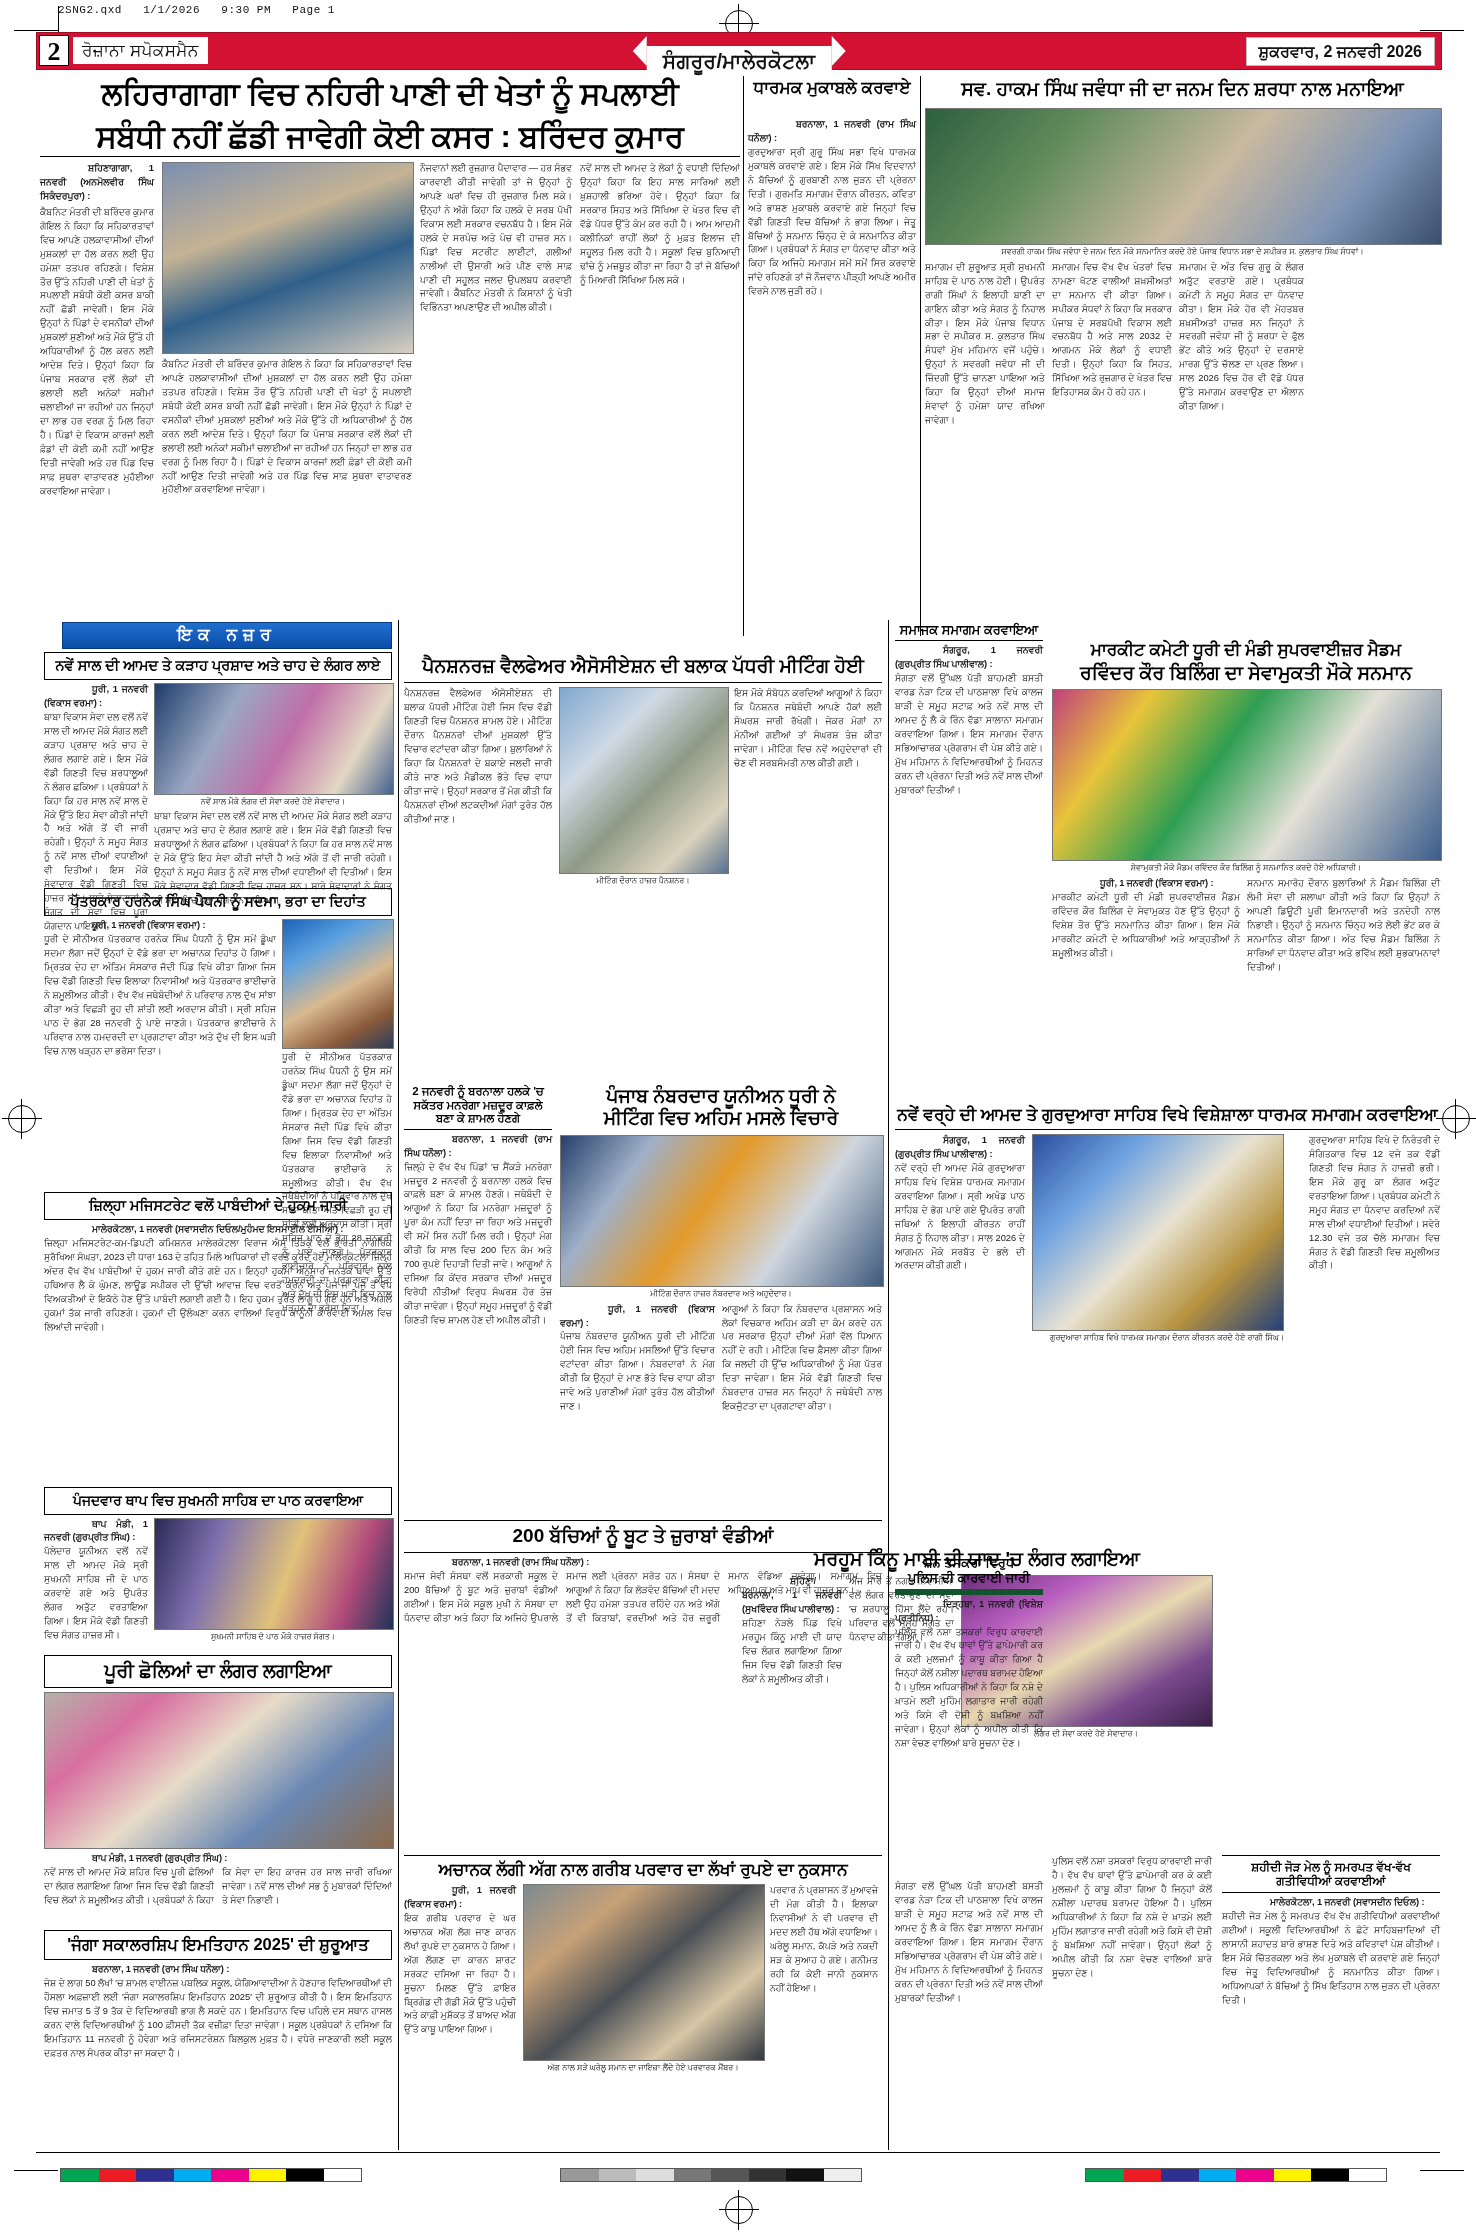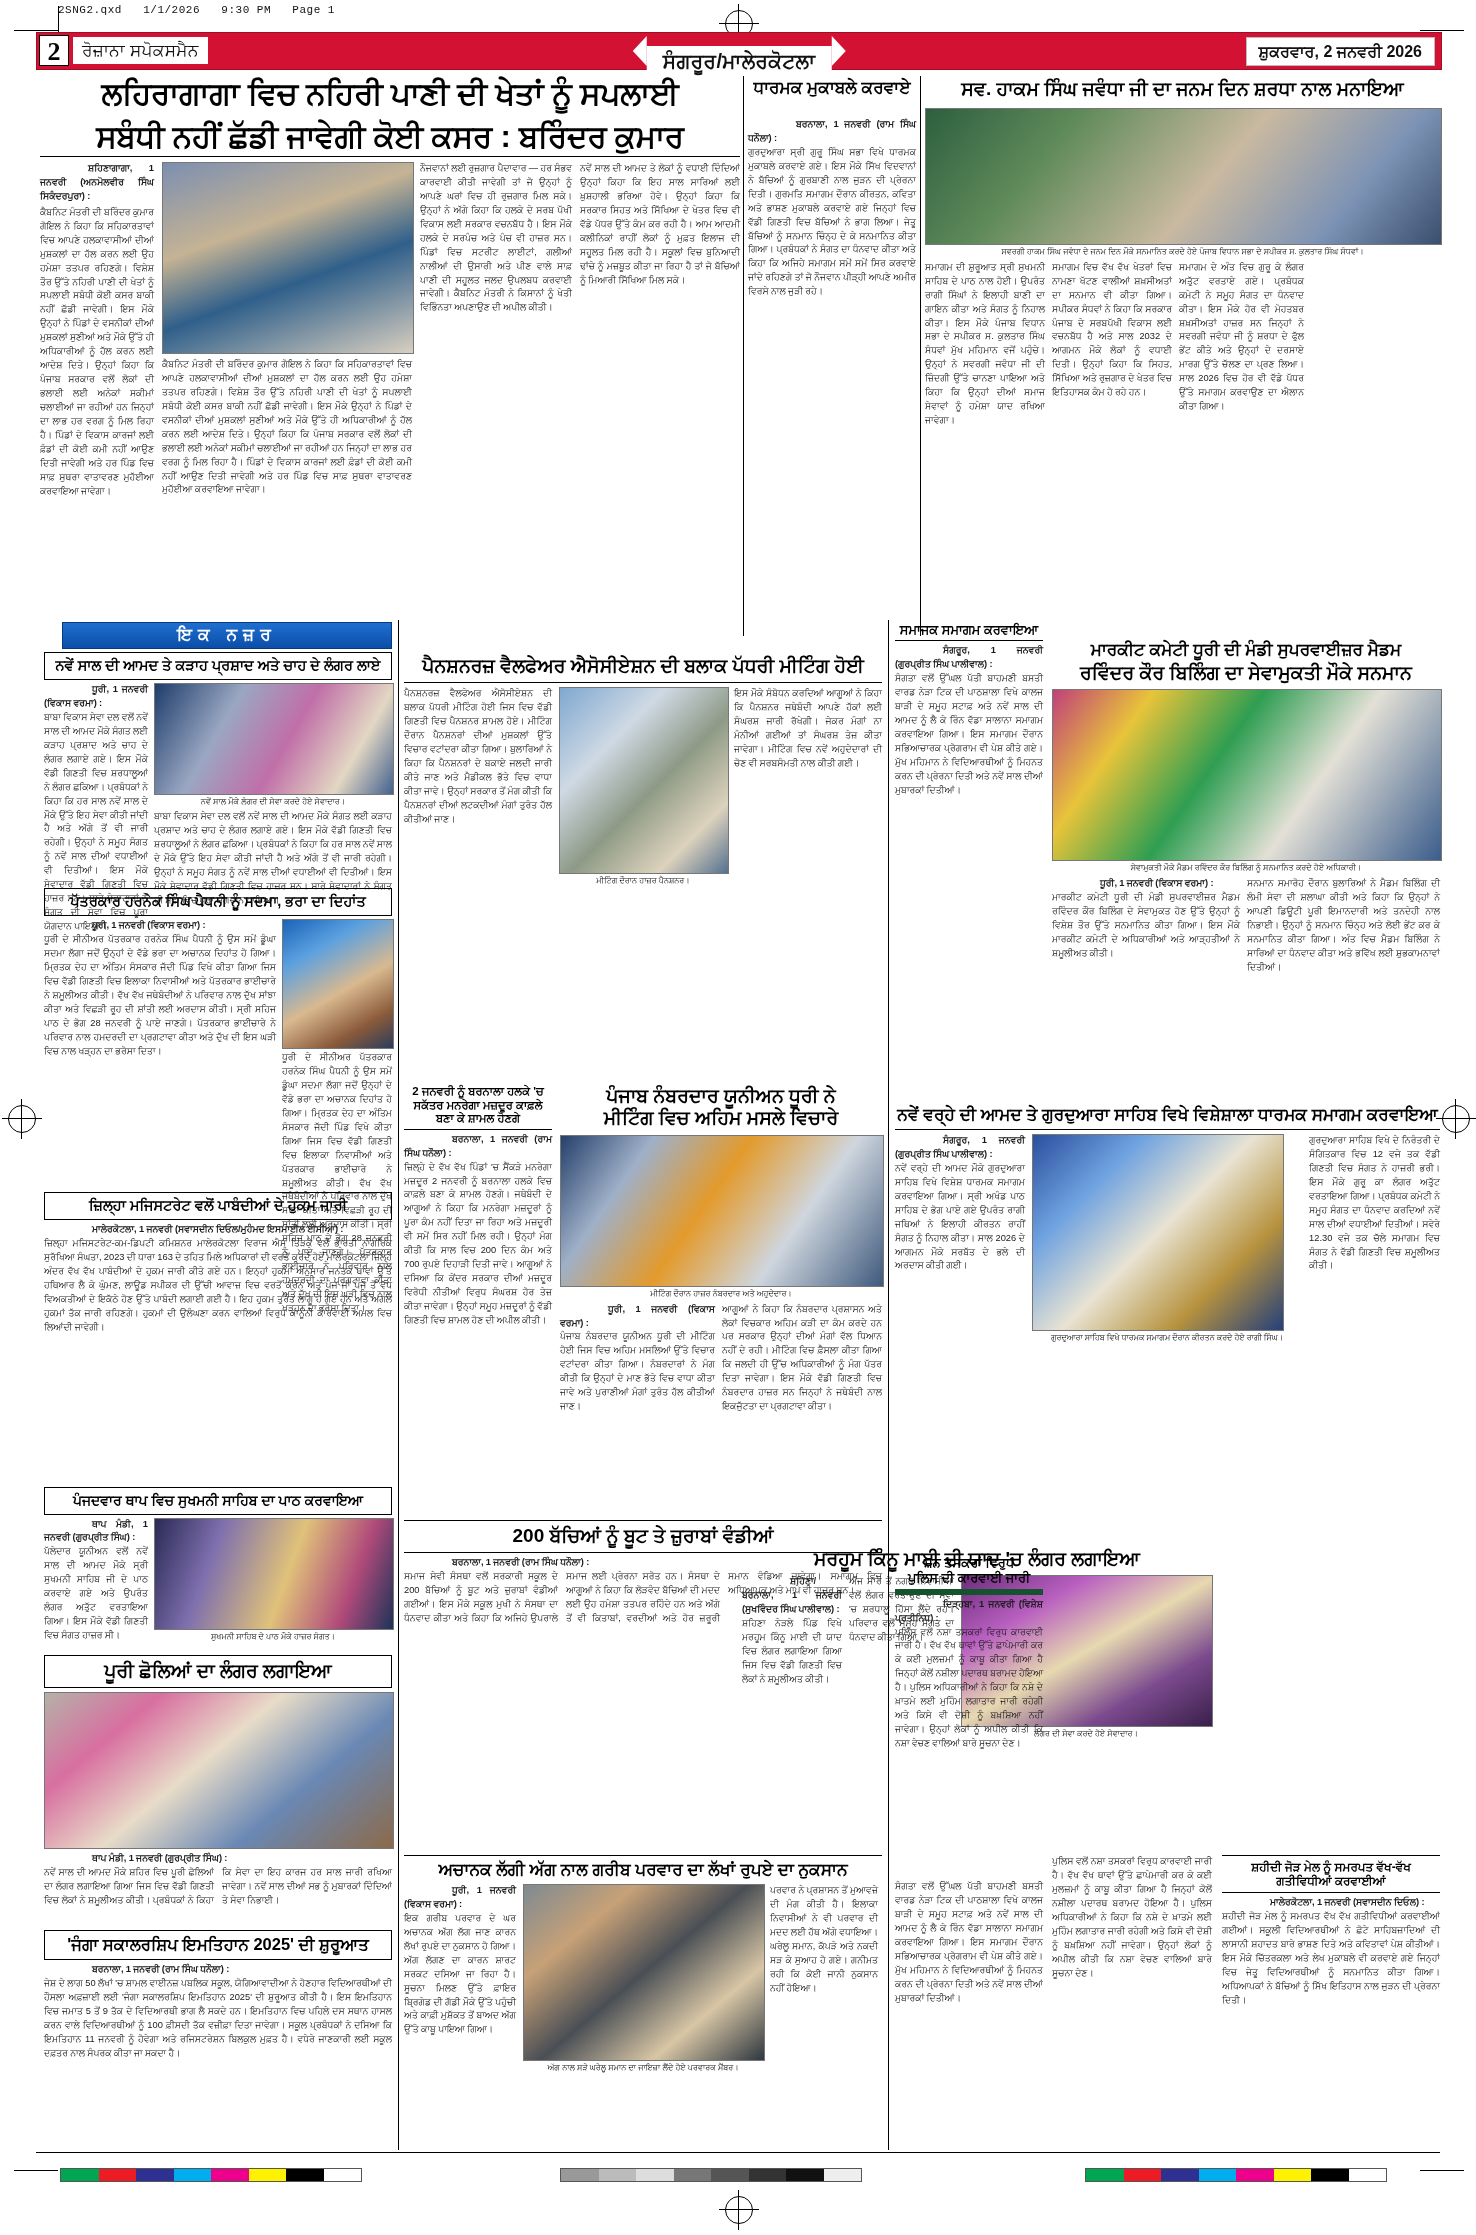--- a/index.html
+++ b/index.html
@@ -298,21 +298,21 @@
     </div>
   </div>
 
   <div style="position:absolute;left:895px;top:1105px;width:545px;">
     <div class="hl" style="font-size:17px;border-bottom:1px solid #000;padding-bottom:4px;">ਨਵੇਂ ਵਰ੍ਹੇ ਦੀ ਆਮਦ ਤੇ ਗੁਰਦੁਆਰਾ ਸਾਹਿਬ ਵਿਖੇ ਵਿਸ਼ੇਸ਼ਾਲਾ ਧਾਰਮਕ ਸਮਾਗਮ ਕਰਵਾਇਆ</div>
     <div style="display:flex;gap:7px;margin-top:4px;">
       <div style="width:140px;">
         <div class="body"><span class="dl">ਸੰਗਰੂਰ, 1 ਜਨਵਰੀ (ਗੁਰਪ੍ਰੀਤ ਸਿੰਘ ਪਾਲੀਵਾਲ) :</span></div>
         <div class="body">ਨਵੇਂ ਵਰ੍ਹੇ ਦੀ ਆਮਦ ਮੌਕੇ ਗੁਰਦੁਆਰਾ ਸਾਹਿਬ ਵਿਖੇ ਵਿਸ਼ੇਸ਼ ਧਾਰਮਕ ਸਮਾਗਮ ਕਰਵਾਇਆ ਗਿਆ। ਸ੍ਰੀ ਅਖੰਡ ਪਾਠ ਸਾਹਿਬ ਦੇ ਭੋਗ ਪਾਏ ਗਏ ਉਪਰੰਤ ਰਾਗੀ ਜਥਿਆਂ ਨੇ ਇਲਾਹੀ ਕੀਰਤਨ ਰਾਹੀਂ ਸੰਗਤ ਨੂੰ ਨਿਹਾਲ ਕੀਤਾ। ਸਾਲ 2026 ਦੇ ਆਗਮਨ ਮੌਕੇ ਸਰਬੱਤ ਦੇ ਭਲੇ ਦੀ ਅਰਦਾਸ ਕੀਤੀ ਗਈ।</div>
       </div>
-      <div style="width:291px;font-family:Liberation Serif, serif;">
+      <div style="width:291px;">
         <div class="photo" style="width:250px;height:195px;background:linear-gradient(135deg,#2b4f9e 0%,#6fa2e0 25%,#e8e3d2 50%,#b6923e 75%,#25407a 100%);"></div>
         <div class="cap">ਗੁਰਦੁਆਰਾ ਸਾਹਿਬ ਵਿਖੇ ਧਾਰਮਕ ਸਮਾਗਮ ਦੌਰਾਨ ਕੀਰਤਨ ਕਰਦੇ ਹੋਏ ਰਾਗੀ ਸਿੰਘ।</div>
       </div>
       <div style="width:141px;">
         <div class="body">ਗੁਰਦੁਆਰਾ ਸਾਹਿਬ ਵਿਖੇ ਦੇ ਨਿਰੰਤਰੀ ਦੇ ਸੰਗਿਤਕਾਰ ਵਿਚ 12 ਵਜੇ ਤਕ ਵੱਡੀ ਗਿਣਤੀ ਵਿਚ ਸੰਗਤ ਨੇ ਹਾਜ਼ਰੀ ਭਰੀ। ਇਸ ਮੌਕੇ ਗੁਰੂ ਕਾ ਲੰਗਰ ਅਤੁੱਟ ਵਰਤਾਇਆ ਗਿਆ। ਪ੍ਰਬੰਧਕ ਕਮੇਟੀ ਨੇ ਸਮੂਹ ਸੰਗਤ ਦਾ ਧੰਨਵਾਦ ਕਰਦਿਆਂ ਨਵੇਂ ਸਾਲ ਦੀਆਂ ਵਧਾਈਆਂ ਦਿਤੀਆਂ। ਸਵੇਰੇ 12.30 ਵਜੇ ਤਕ ਚੱਲੇ ਸਮਾਗਮ ਵਿਚ ਸੰਗਤ ਨੇ ਵੱਡੀ ਗਿਣਤੀ ਵਿਚ ਸ਼ਮੂਲੀਅਤ ਕੀਤੀ।</div>
       </div>
     </div>
   </div>
 
   <div style="position:absolute;left:895px;top:1555px;width:148px;">

